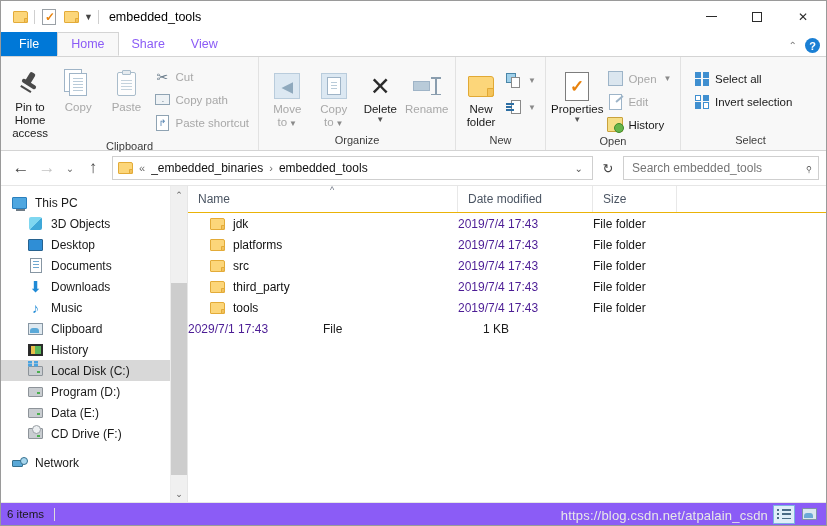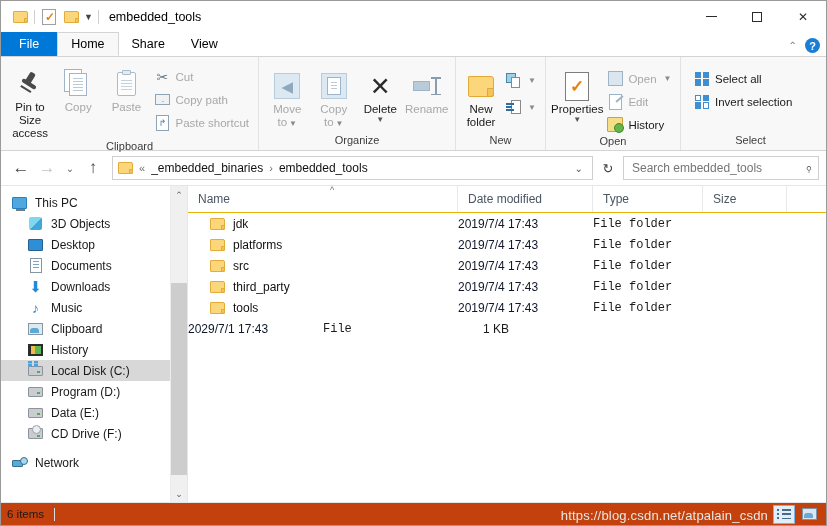--- a/index.html
+++ b/index.html
@@ -85,21 +85,21 @@
   
   .tabstrip {
     height: 24px; flex: 0 0 24px;
     display: flex; align-items: flex-end;
     background: #fff;
     position: relative;
   }
   .tab {
     height: 24px; padding: 0 13px;
     display: flex; align-items: center;
-    font-size: 12.5px; color: #000000;
+    font-size: 12.5px; color: #8b5cf6;
     box-sizing: border-box;
   }
   .tab.file {
     background: #0078d7; color: #fff;
     padding: 0 18px;
   }
   .tab.active {
     background: #f8f8f8;
     border: 1px solid #d4d4d4;
     border-bottom: 1px solid #f8f8f8;
@@ -446,22 +446,22 @@
     position: absolute; left: 142px; top: -1px;
     font-size: 9px; color: #6b7280;
   }
   .rows { flex: 1; overflow: hidden; }
   .row {
     height: 21px; display: flex; 
     font-size: 12px; color: #111;
   }
   .cell { height: 21px; display: flex; align-items: center; box-sizing: border-box; }
   .cell.name { width: 270px; flex: 0 0 270px; padding-left: 22px; }
-  .cell.date { width: 135px; flex: 0 0 135px; color: #0f172a; }
-  .cell.type { width: 110px; flex: 0 0 110px; color: #1a1a1a; font-family: Liberation Mono, monospace; }
+  .cell.date { width: 135px; flex: 0 0 135px; color: #4c1d95; }
+  .cell.type { width: 110px; flex: 0 0 110px; color: #1a1a1a; }
   .cell.size { width: 84px; flex: 0 0 84px; justify-content: flex-end; padding-right: 8px; color: #1a1a1a; }
   .row-folder {
     width: 15px; height: 12px; background: #fcd67a;
     border: 1px solid #e3ab38; border-radius: 1px 2px 1px 1px;
     position: relative; box-sizing: border-box; margin-right: 8px; flex: 0 0 15px;
   }
   .row-folder::after {
     content: ""; position: absolute; right: -1px; bottom: -1px;
     width: 4px; height: 5px; background: #f2c25c;
     border: 1px solid #e3ab38; border-radius: 0 0 2px 0; box-sizing: border-box;
@@ -474,21 +474,21 @@
   .row-file::after {
     content: ""; position: absolute; right: -1px; top: -1px;
     border-width: 0 0 4px 4px; border-style: solid;
     border-color: transparent transparent #9aa0a6 transparent;
   }
 
   
   .statusbar {
     flex: 0 0 23px; height: 23px;
     border-top: 1px solid #e6e6e6;
-    background: #c2410c;
+    background: #8b5cf6;
     display: flex; align-items: center;
     padding: 0 6px; box-sizing: border-box;
     position: relative;
   }
   .status-text { font-size: 11.5px; color: #1a1a1a; }
   .status-sep { width: 1px; height: 13px; background: #dcdcdc; margin-left: 10px; }
   .viewbtns { margin-left: auto; display: flex; gap: 3px; align-items: center; }
   .viewbtn {
     width: 22px; height: 19px;
     display: flex; align-items: center; justify-content: center;
@@ -564,21 +564,21 @@
   <div class="ribbon">
 
     <div class="rgroup" style="width:258px">
       <div class="rgroup-items">
         <div class="bigbtn">
           <div class="ic">
               <div class="pin">
                 <div class="pinline"></div>
               </div>
             </div>
-          <div>Pin to Size</div>
+          <div>Pin to Home</div>
           <div>access</div>
         </div>
         <div class="bigbtn dim">
           <div class="ic">
             <div style="position:relative">
                 <div class="doc2"></div>
                 <div class="doc lines"></div>
               </div>
           </div>
           <div>Copy</div>
@@ -860,21 +860,20 @@
 
     <div class="pane-split"></div>
 
     <div class="filepane">
       <div class="colhead">
         <div class="col name">
           <span>Name</span>
           <span class="sortmark">^</span>
         </div>
         <div class="col date">Date modified</div>
-        <div class="col type">Type</div>
         <div class="col size">Size</div>
       </div>
       <div class="rows">
         <div class="row">
           <div class="cell name">
             <span class="row-folder"></span>
             <span>jdk</span>
           </div>
           <div class="cell date">2019/7/4 17:43</div>
           <div class="cell type">File folder</div>

